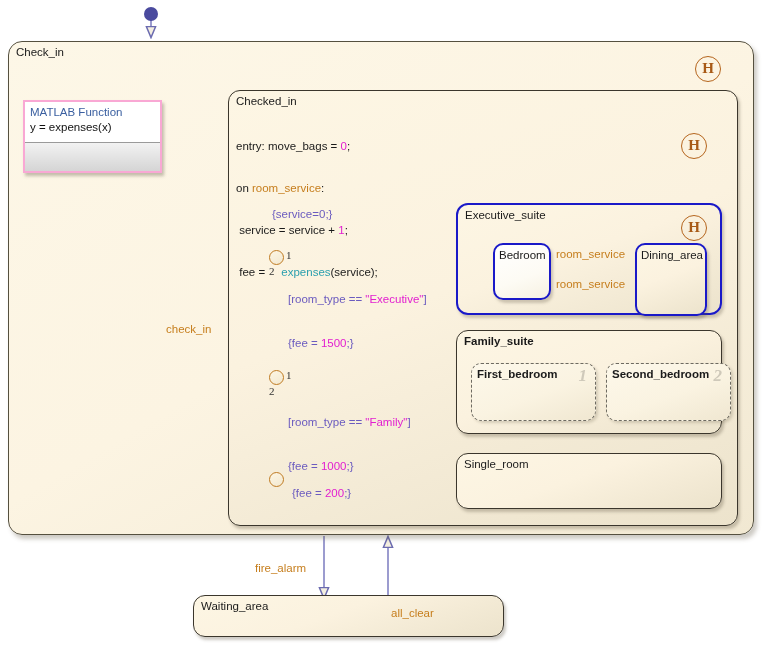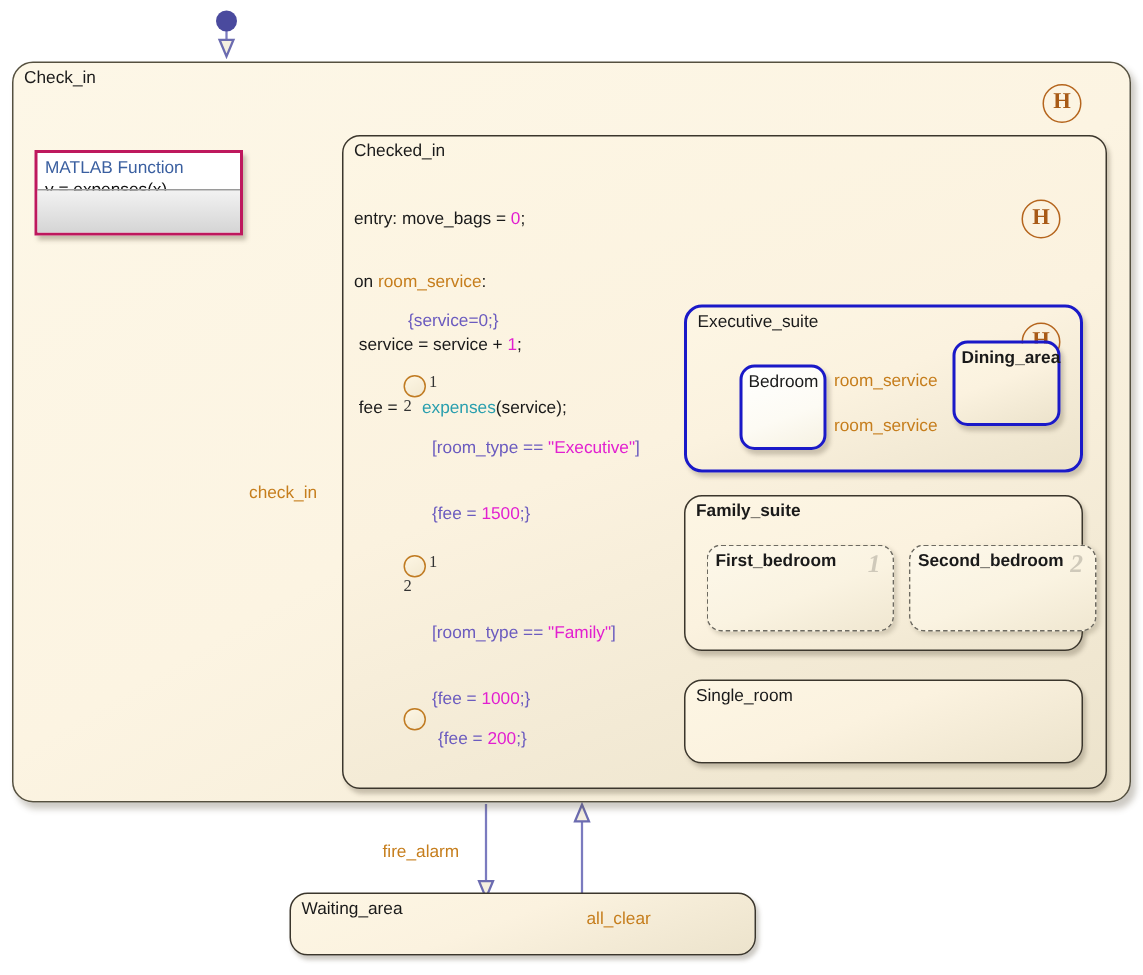--- a/index.html
+++ b/index.html
@@ -52,22 +52,22 @@
     box-shadow:2px 2px 3px rgba(90,80,60,.22);
   }
   .par-num{
     position:absolute;right:8px;top:2px;
     font-size:17px;font-style:italic;color:#cfc9ba;
     font-family:"Liberation Serif", serif;
   }
 
   
   #mlfcn{
-    position:absolute;left:23px;top:100px;width:139px;height:57px;
-    box-sizing:border-box;border:2px solid #be185d;
+    position:absolute;left:23px;top:100px;width:139px;height:73px;
+    box-sizing:border-box;border:2px solid #f9a8d4;
     background:#ffffff;
     box-shadow:2px 3px 3px rgba(90,80,60,.35);
   }
   #mlfcn .ml-top{padding:3px 5px 0 5px;}
   #mlfcn .ml-title{font-size:11.5px;color:#3a5fa0;line-height:15px;}
   #mlfcn .ml-sig{font-size:11.5px;color:#111;line-height:15px;}
   #mlfcn .ml-body{
     position:absolute;left:0;right:0;bottom:0;height:28px;
     border-top:1px solid #9a9a9a;
     background:linear-gradient(180deg,#f2f2f2 0%,#e2e2e2 55%,#d5d5d5 100%);
@@ -210,21 +210,21 @@
   <div class="cond" style="left:292px;top:486px;"><span>{fee = </span><span class="num">200</span><span>;}</span></div>
 
   <div class="state sel" style="left:456px;top:203px;width:266px;height:112px;">
     <span class="lbl">Executive_suite</span>
     <div class="hist" style="right:13px;top:10px;">H</div>
 
     <div class="state sel white" style="left:35px;top:38px;width:58px;height:57px;border-radius:10px;">
       <span class="lbl" style="left:4px;">Bedroom</span>
     </div>
 
-    <div class="state sel" style="left:177px;top:22px;width:72px;height:57px;border-radius:10px;font-weight:bold;">
+    <div class="state sel" style="left:177px;top:38px;width:72px;height:73px;border-radius:10px;">
       <span class="lbl" style="left:4px;">Dining_area</span>
     </div>
 
     <div class="tlabel" style="left:98px;top:42px;">room_service</div>
     <div class="tlabel" style="left:98px;top:72px;">room_service</div>
   </div>
 
   <div class="state" style="left:456px;top:330px;width:266px;height:104px;font-weight:bold;">
     <span class="lbl">Family_suite</span>
 

